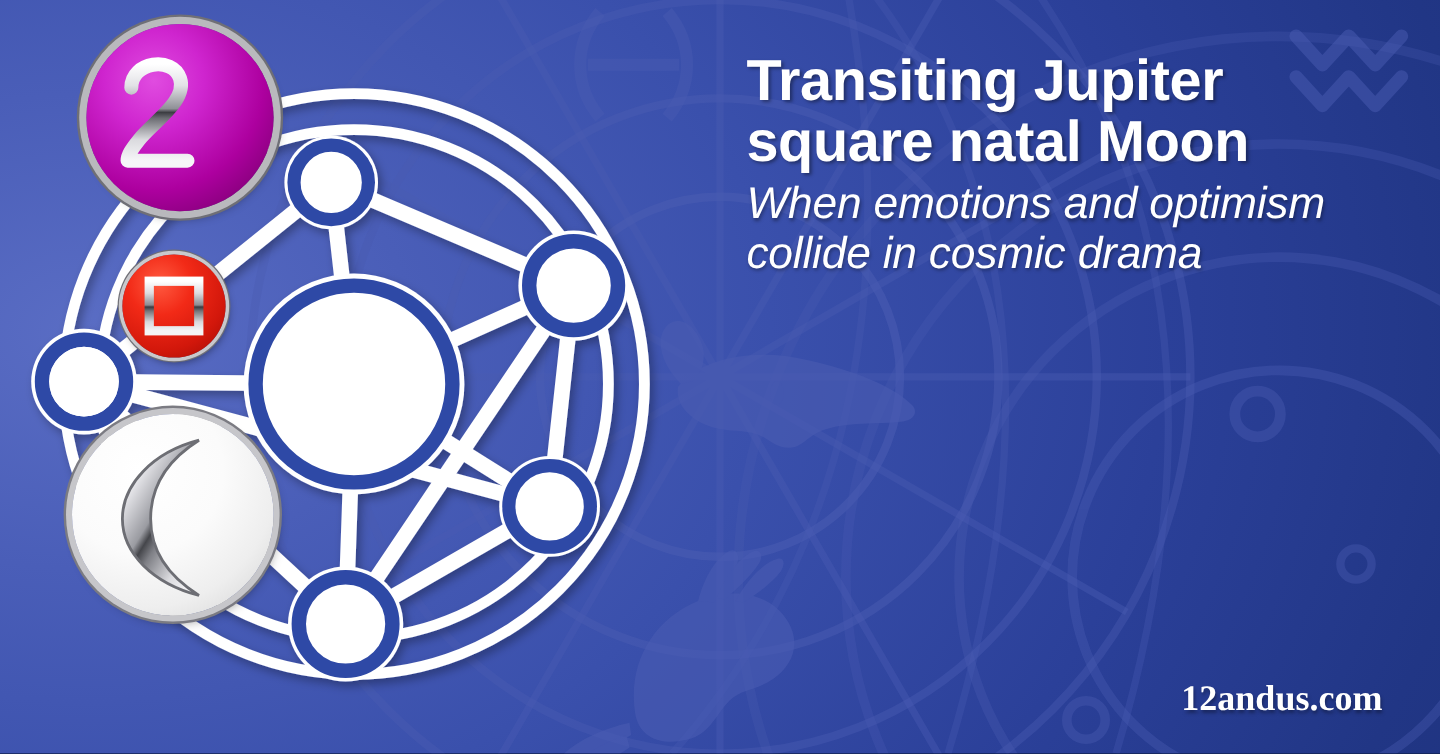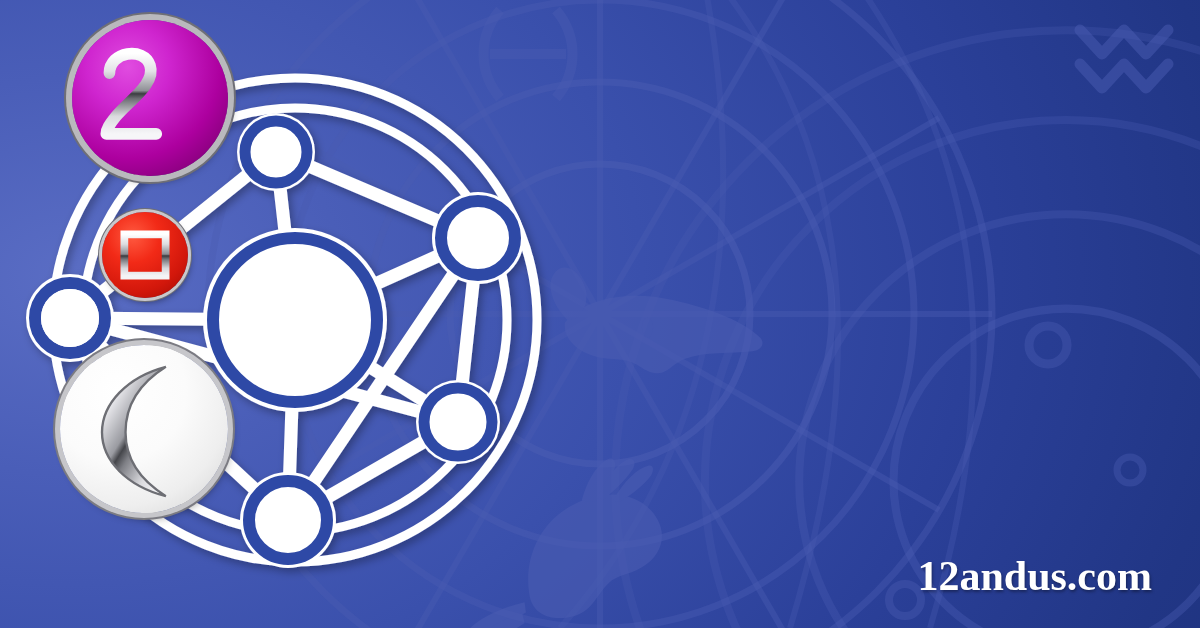--- a/index.html
+++ b/index.html
@@ -115,21 +115,21 @@
     letter-spacing: -0.2px;
     text-shadow: 1px 2px 3px rgba(0,0,0,0.35);
   }
 
   .brand {
     position: absolute;
     right: 48px;
     bottom: 28px;
     color: #ffffff;
     font-family: "Liberation Serif", serif;
-    font-size: 42px;
+    font-size: 30px;
     font-weight: bold;
     letter-spacing: 0px;
     text-shadow: 1px 2px 3px rgba(0,0,0,0.35);
   }
 </style>
 </head>
 <body>
 
 <div id="poster">
 
@@ -349,16 +349,23 @@
           <stop offset="80%" stop-color="#dcdce0"></stop>
           <stop offset="100%" stop-color="#fafafb"></stop>
         </linearGradient>
       </defs>
 
       <path d="M63 13 C 40 19, 25 35, 25 52 C 25 69, 40 84, 63 90
                C 47 80, 39 67, 39 52 C 39 36, 47 23, 63 13 Z" fill="url(#chromeM)" stroke="#6d6e74" stroke-width="1.4"></path>
     </svg>
   </div>
 
+  <div class="copy">
+    <h1 class="title">
+      <span>Transiting Jupiter</span><br>
+      <span>square natal Moon</span>
+    </h1>
+    <p class="subtitle">When emotions and optimism collide in cosmic drama</p>
+  </div>
 
   <div class="brand">12andus.com</div>
 
 </div>
 
 </body></html>

